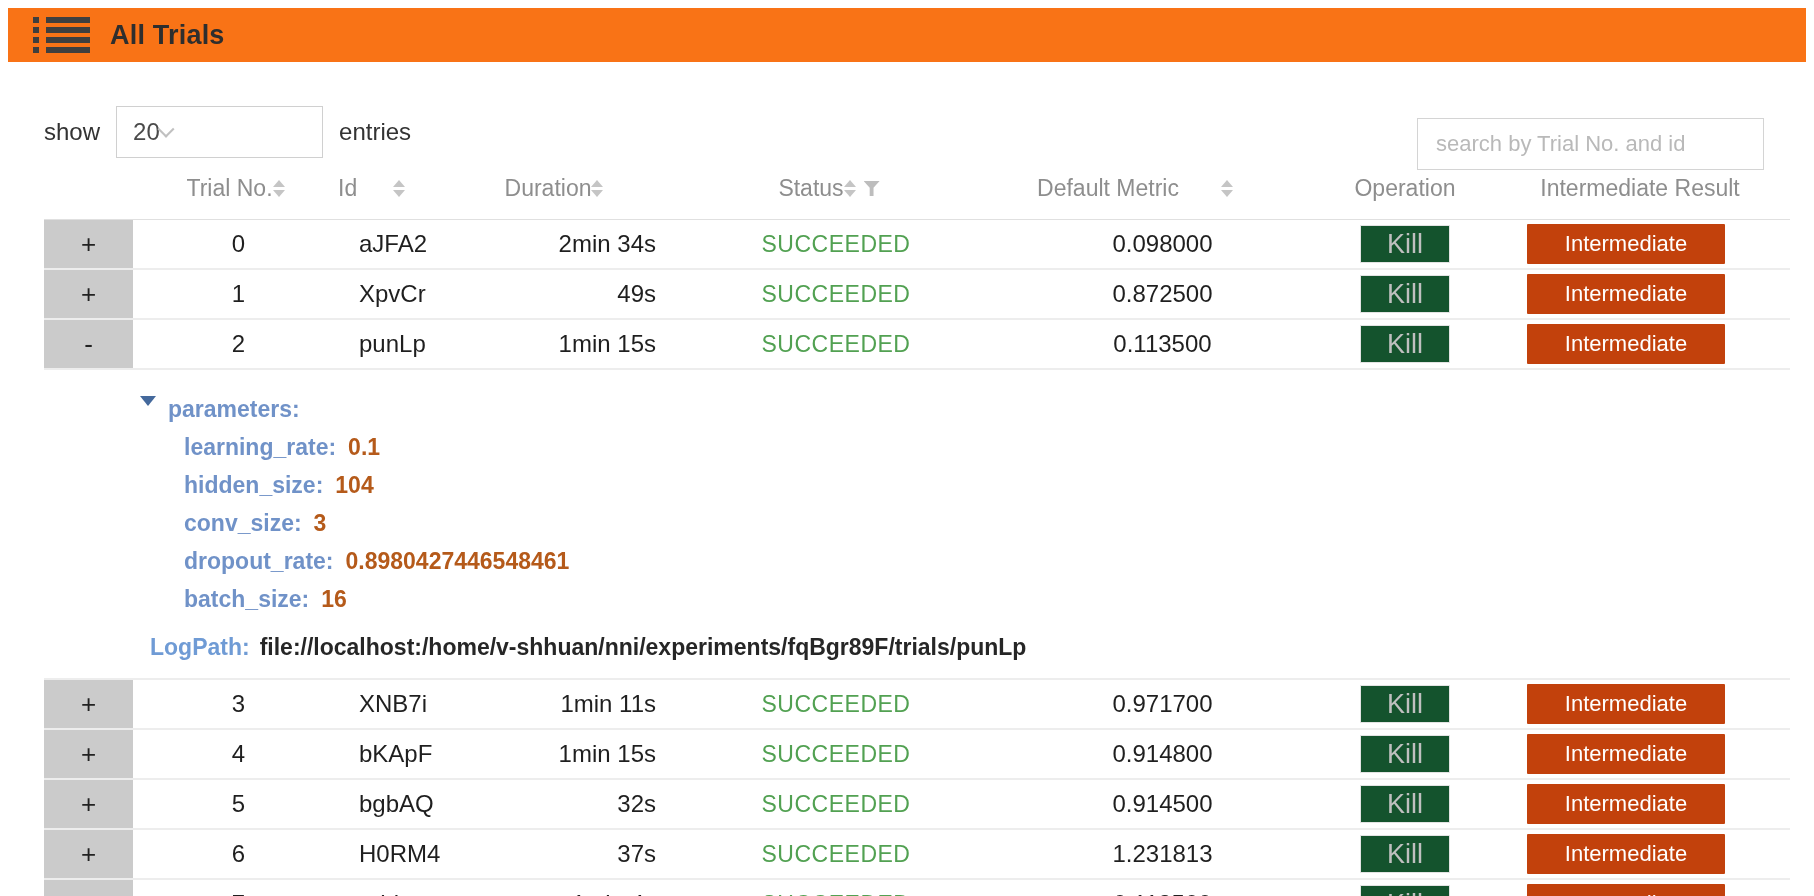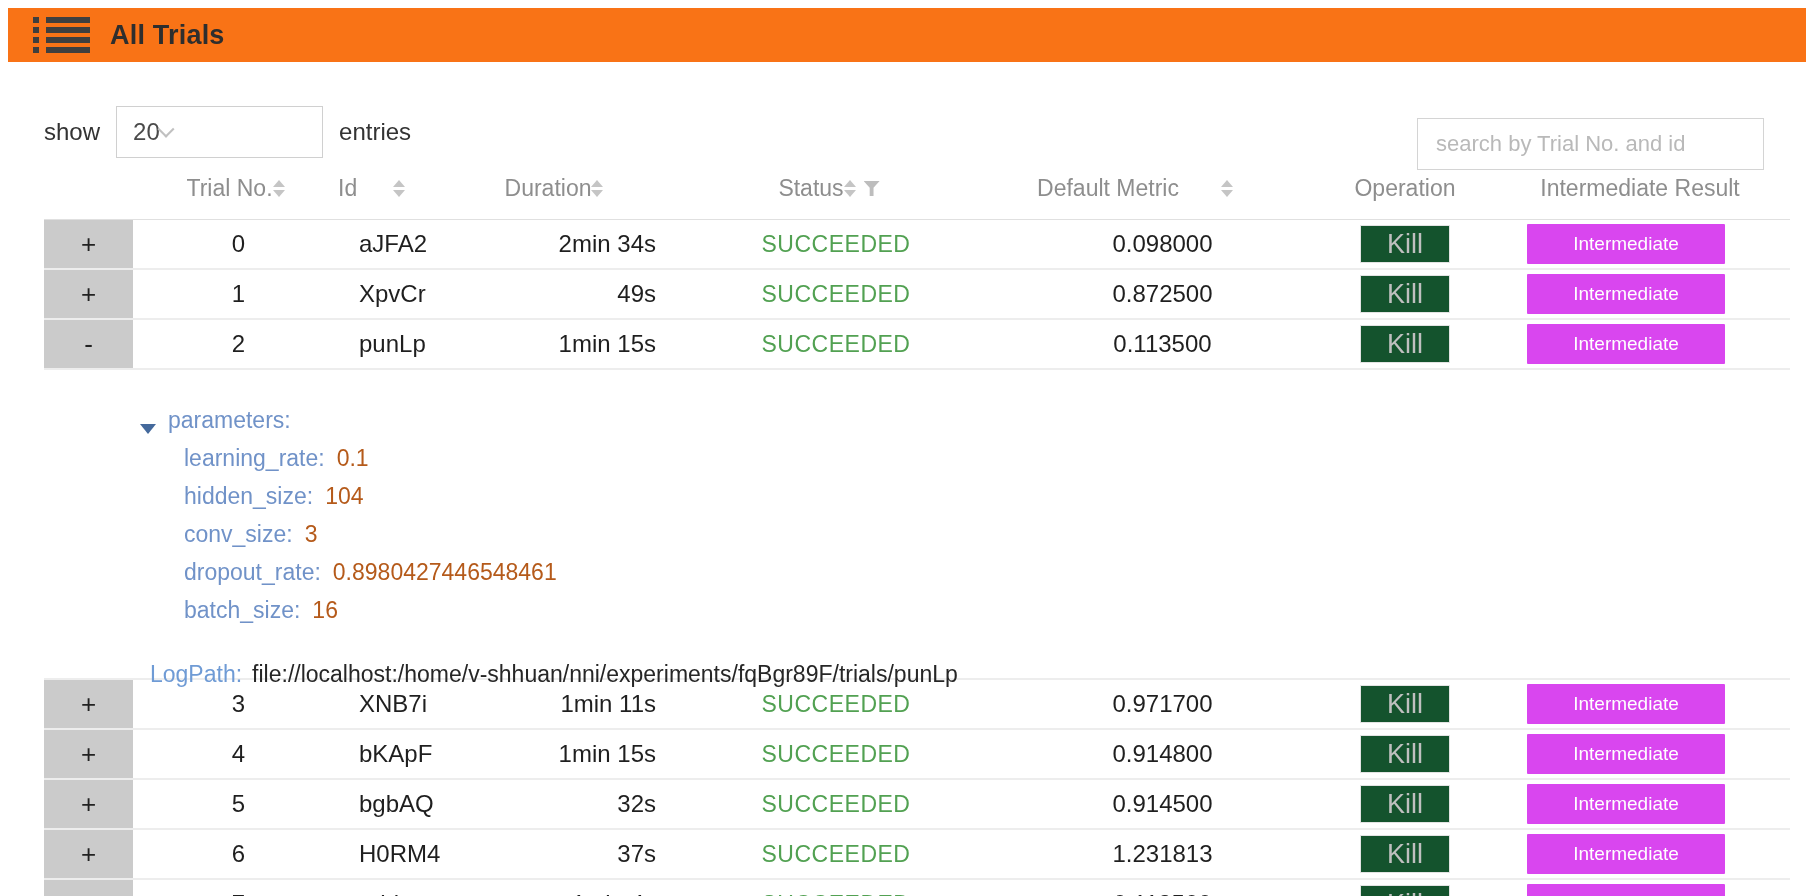--- a/index.html
+++ b/index.html
@@ -50,33 +50,33 @@
   .trow .cell { display: flex; align-items: center; justify-content: center; }
   .c-expand { background: #cbcbcb; font-size: 26px; color: #222; cursor: pointer; }
   .c-no { padding-left: 36px; }
   .c-id { justify-content: flex-start !important; padding-left: 51px; }
   .c-dur { justify-content: flex-end !important; padding-right: 24px; }
   .c-status { padding-left: 42px; color: #52a152; font-size: 23px; letter-spacing: .5px; }
   .c-metric { padding-left: 55px; }
   .c-int { padding-right: 28px; }
   .kill-btn { width: 90px; height: 38px; background: #14532d; border: 1px solid #e3e3e3;
     color: #c0c0c0; font-size: 27px; font-family: "Liberation Sans", sans-serif; cursor: pointer; }
-  .int-btn { width: 198px; height: 40px; background: #d946ef; border: none; border-radius: 1px;
-    color: #fff; font-size: 19px; font-family: "Liberation Sans", sans-serif; cursor: pointer; }
+  .int-btn { width: 198px; height: 40px; background: #c2410c; border: none; border-radius: 1px;
+    color: #fff; font-size: 22px; font-family: "Liberation Sans", sans-serif; cursor: pointer; }
 
   
   .details { height: 310px; border-bottom: 2px solid #ededed; padding-top: 26px; font-size: 23px; }
-  .details .line { height: 38px; display: flex; align-items: flex-end; }
+  .details .line { height: 38px; display: flex; align-items: flex-start; font-weight: bold; }
   .p-root { padding-left: 96px; cursor: pointer; }
   .tri { width: 0; height: 0; border-left: 8px solid transparent; border-right: 8px solid transparent;
     border-top: 10px solid #44699c; margin-right: 12px; }
   .p-item { padding-left: 140px; }
   .pkey { color: #7092c8; }
   .pval { color: #b55a1a; margin-left: 12px; }
-  .logpath { padding-left: 106px; margin-top: 26px; }
+  .logpath { padding-left: 106px; margin-top: 10px; }
   .lp-label { color: #6f9bd5; }
   .lp-value { color: #262626; margin-left: 10px; }
 </style>
 </head>
 <body>
 
 <div class="titlebar">
   <span class="list-icon">
     <span class="li-row">
         <span class="li-dot"></span>

